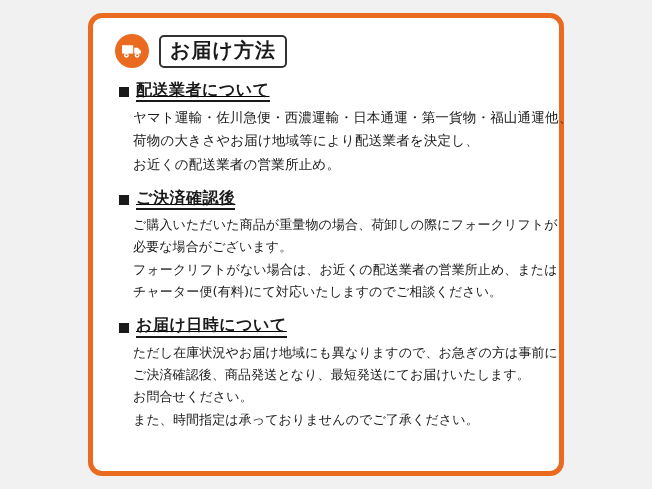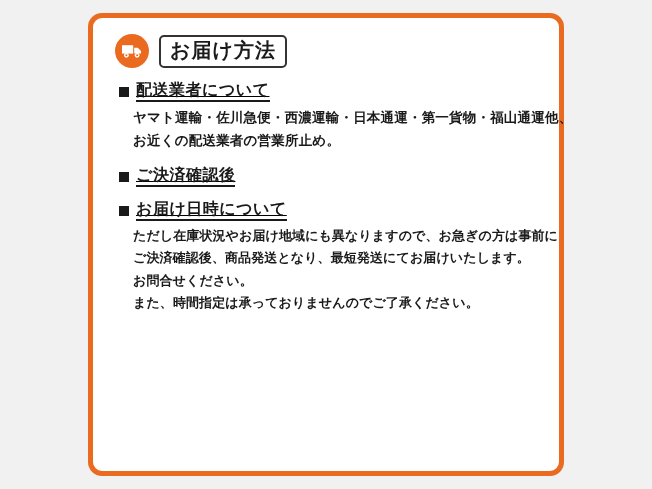--- a/index.html
+++ b/index.html
@@ -87,21 +87,20 @@
     color: #1a1a1a;
     letter-spacing: 0.5px;
     border-bottom: 2px solid #1a1a1a;
     padding-bottom: 1px;
     line-height: 1.2;
     white-space: nowrap;
   }
   .section-body {
     margin-left: 18px;
     margin-top: 0;
-    font-weight: bold;
   }
   .body-line {
     font-size: 13.5px;
     color: #1a1a1a;
     line-height: 1.72;
     letter-spacing: 0.2px;
     white-space: nowrap;
   }
   .body-line.small {
     font-size: 13px;
@@ -131,28 +130,35 @@
         </span>
       </div>
 
       <div class="section">
         <div class="section-head">
           <span class="bullet-square"></span>
           <span class="section-title">配送業者について</span>
         </div>
         <div class="section-body">
           <div class="body-line">ヤマト運輸・佐川急便・西濃運輸・日本通運・第一貨物・福山通運他、</div>
+          <div class="body-line">荷物の大きさやお届け地域等により配送業者を決定し、</div>
           <div class="body-line">お近くの配送業者の営業所止め。</div>
         </div>
       </div>
 
       <div class="section">
         <div class="section-head">
           <span class="bullet-square"></span>
           <span class="section-title">ご決済確認後</span>
+        </div>
+        <div class="section-body">
+          <div class="body-line small">ご購入いただいた商品が重量物の場合、荷卸しの際にフォークリフトが</div>
+          <div class="body-line small">必要な場合がございます。</div>
+          <div class="body-line small">フォークリフトがない場合は、お近くの配送業者の営業所止め、または</div>
+          <div class="body-line small">チャーター便(有料)にて対応いたしますのでご相談ください。</div>
         </div>
       </div>
 
       <div class="section">
         <div class="section-head">
           <span class="bullet-square"></span>
           <span class="section-title">お届け日時について</span>
         </div>
         <div class="section-body">
           <div class="body-line small">ただし在庫状況やお届け地域にも異なりますので、お急ぎの方は事前に</div>

